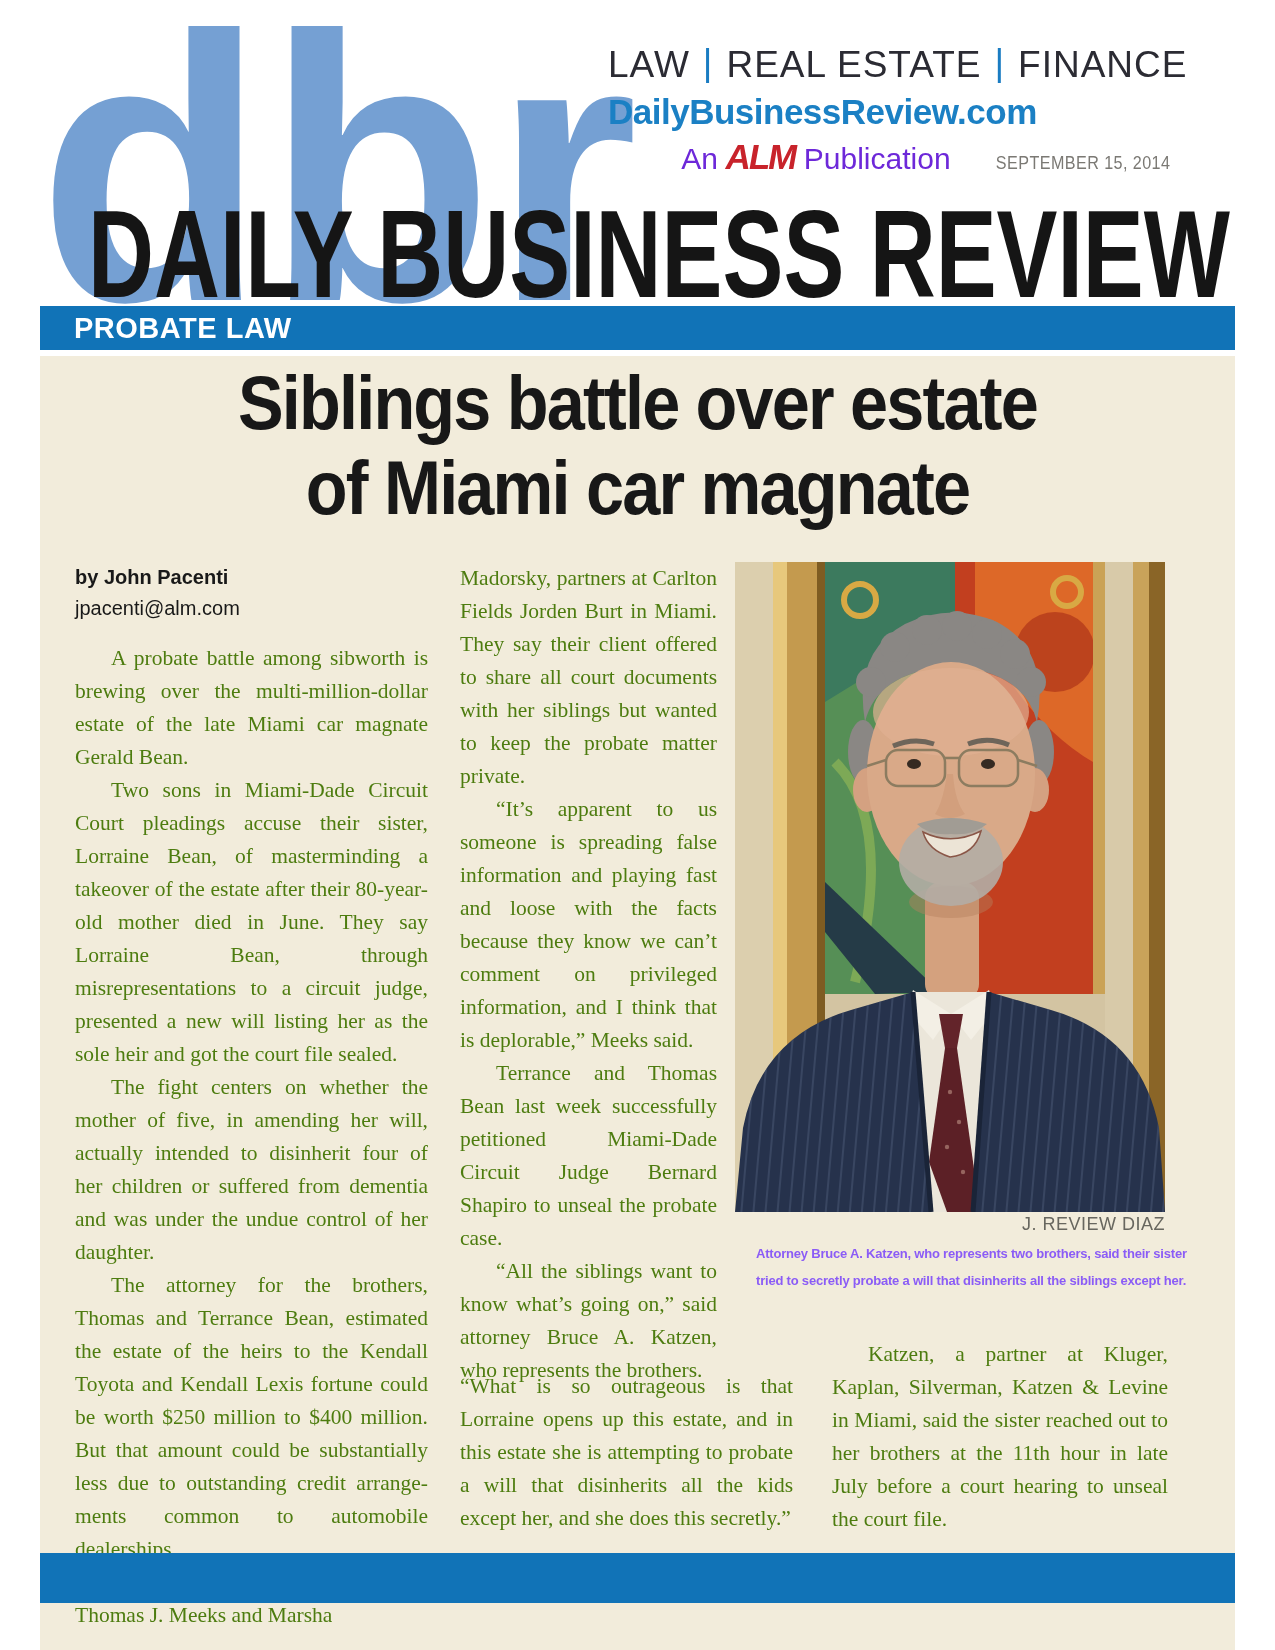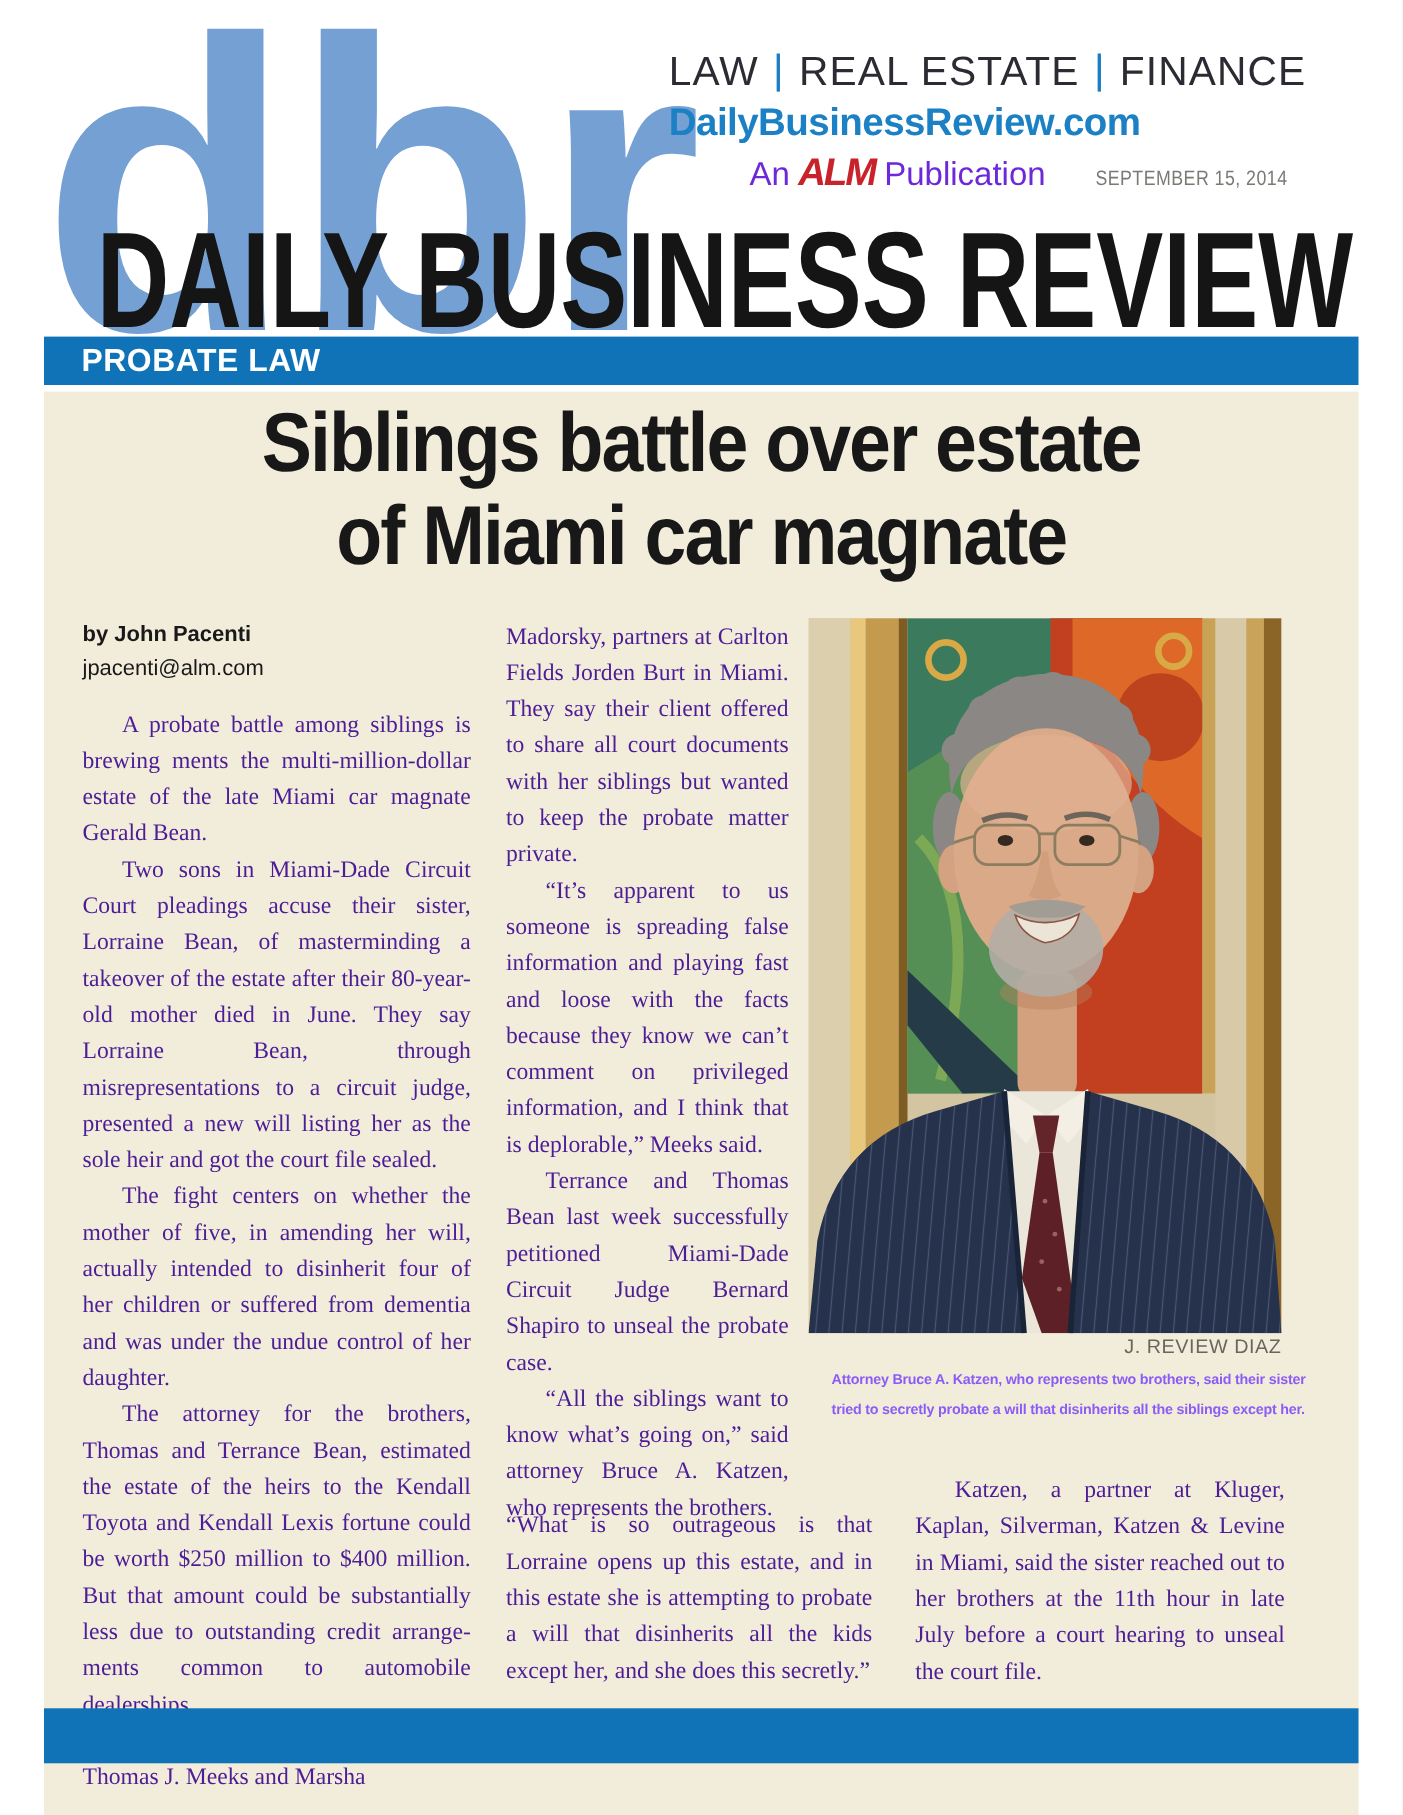--- a/index.html
+++ b/index.html
@@ -26,21 +26,21 @@
   .cream{position:absolute;left:40px;top:356px;width:1195px;height:1370px;background:#f2ecdb;}
   
   .headline{position:absolute;left:0;top:4px;width:100%;text-align:center;
     font-weight:700;font-size:76px;line-height:85px;letter-spacing:-2px;color:#181818;
     transform:scaleX(0.9);transform-origin:50% 0;}
   
   .byline-block{position:absolute;left:35px;top:206px;font-size:20px;line-height:31px;color:#191919;}
   .byline{font-weight:700;}
   .email{font-weight:400;}
   
-  .bodycol{position:absolute;font-family:"Liberation Serif",serif;font-size:21.5px;line-height:33px;color:#4c1d95;}
+  .bodycol{position:absolute;font-family:"Liberation Serif",serif;font-size:21.5px;line-height:33px;color:#4d7c0f;}
   .bodycol p{margin:0;text-align:justify;hyphens:manual;}
   .bodycol p.ind{text-indent:36px;}
   .col1{left:35px;top:286px;width:353px;}
   .col2{left:420px;top:206px;width:257px;}
   .col2wide{left:420px;top:1014px;width:333px;}
   .col3{left:792px;top:982px;width:336px;}
   
   .photo{position:absolute;left:695px;top:206px;width:430px;height:650px;}
   .credit{position:absolute;left:695px;top:858px;width:430px;text-align:right;
     font-size:18px;color:#68675f;letter-spacing:0.5px;}
@@ -81,21 +81,21 @@
     <div>Siblings battle over estate</div>
     <div>of Miami car magnate</div>
   </div>
 
   <div class="byline-block">
     <div class="byline">by John Pacenti</div>
     <div class="email">jpacenti@alm.com</div>
   </div>
 
   <div class="bodycol col1">
-    <p class="ind">A probate battle among sib­lings is brewing ments the multi-million-dollar estate of the late Miami car magnate Gerald Bean.</p>
+    <p class="ind">A probate battle among sib­worth is brewing over the multi-million-dollar estate of the late Miami car magnate Gerald Bean.</p>
     <p class="ind">Two sons in Miami-Dade Circuit Court pleadings accuse their sister, Lorraine Bean, of masterminding a takeover of the estate after their 80-year-old mother died in June. They say Lorraine Bean, through misrepresentations to a circuit judge, presented a new will list­ing her as the sole heir and got the court file sealed.</p>
     <p class="ind">The fight centers on whether the mother of five, in amending her will, actually intended to disinherit four of her children or suffered from dementia and was under the undue control of her daughter.</p>
     <p class="ind">The attorney for the brothers, Thomas and Terrance Bean, es­timated the estate of the heirs to the Kendall Toyota and Kendall Lexis fortune could be worth $250 million to $400 million. But that amount could be substantially less due to outstanding credit arrange­ments common to automobile dealerships.</p>
     <p class="ind">Lorraine Bean is represented by Thomas J. Meeks and Marsha</p>
   </div>
 
   <div class="bodycol col2">
     <p>Madorsky, partners at Carlton Fields Jorden Burt in Miami. They say their client offered to share all court docu­ments with her siblings but wanted to keep the probate matter private.</p>
     <p class="ind">“It’s apparent to us someone is spreading false information and playing fast and loose with the facts because they know we can’t comment on privileged information, and I think that is deplorable,” Meeks said.</p>
     <p class="ind">Terrance and Thomas Bean last week success­fully petitioned Miami-Dade Circuit Judge Bernard Shapiro to un­seal the probate case.</p>

